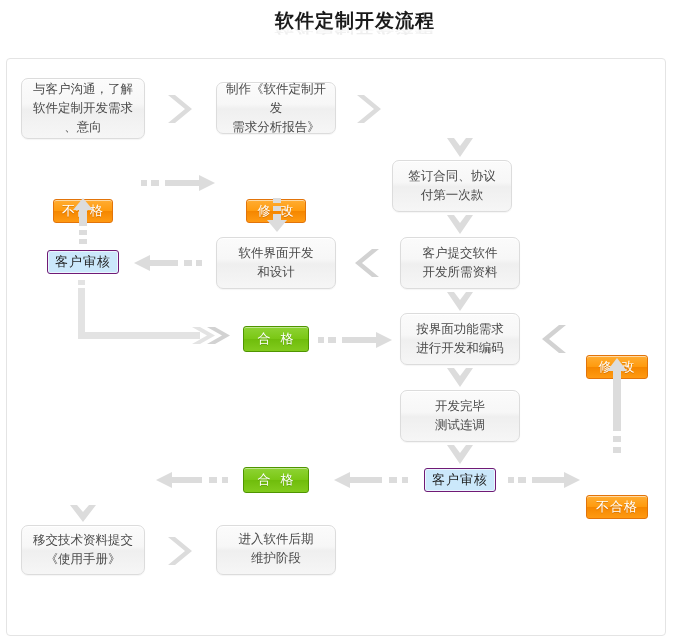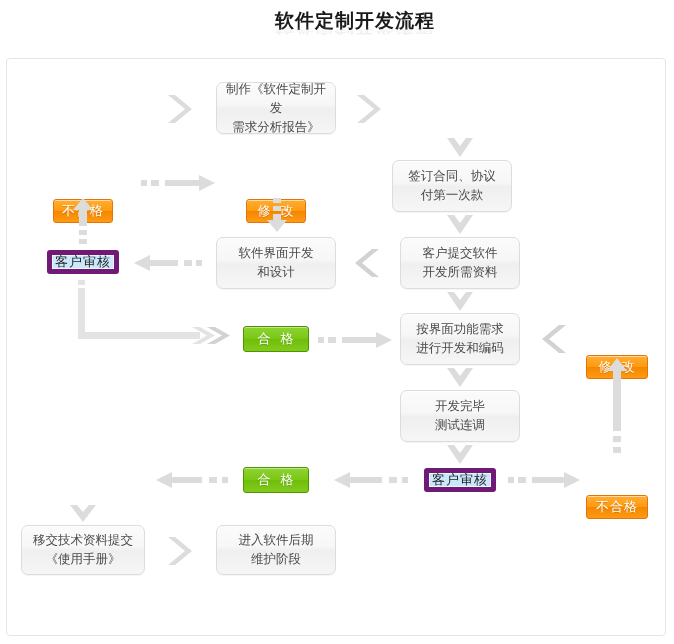--- a/index.html
+++ b/index.html
@@ -106,21 +106,21 @@
   }
   .badge.green {
     background: linear-gradient(to bottom, #8ed334 0%, #7ac714 50%, #70bd0c 52%, #82cb1d 100%);
     border: 1px solid #4f9500;
     color: #ffffff;
     box-shadow: inset 0 1px 0 rgba(255,255,255,.45);
     text-shadow: 0 1px 0 rgba(60,100,0,.35);
   }
   .badge.blue {
     background: #cbe8fb;
-    border: 5px solid #701a75;
+    border: 1px solid #701a75;
     color: #1f1f1f;
     box-shadow: inset 0 0 0 1px #eaf6fe;
   }
 
   
   .conn {
     position: absolute;
   }
   .conn svg { display: block; overflow: visible; }
   .g-light { fill: #dcdcdc; }
@@ -132,20 +132,23 @@
 
 <div id="title-area">
   <div id="page-title">软件定制开发流程</div>
   <div id="page-title-reflection">软件定制开发流程</div>
 </div>
 
 <div id="chart-frame"></div>
 
 <div id="canvas">
 
+  <div class="node" style="left:21px; top:78px; width:124px; height:61px;">与客户沟通，了解
+软件定制开发需求
+、意向</div>
 
   <div class="node" style="left:216px; top:82px; width:120px; height:52px;">制作《软件定制开发
 需求分析报告》</div>
 
 
   <div class="node" style="left:392px; top:160px; width:120px; height:52px;">签订合同、协议
 付第一次款</div>
 
   <div class="node" style="left:216px; top:237px; width:120px; height:52px;">软件界面开发
 和设计</div>
@@ -156,21 +159,21 @@
   <div class="node" style="left:400px; top:390px; width:120px; height:52px;">开发完毕
 测试连调</div>
 
   <div class="node" style="left:400px; top:313px; width:120px; height:52px;">按界面功能需求
 进行开发和编码</div>
 
 
   <div class="node" style="left:21px; top:525px; width:124px; height:50px;">移交技术资料提交
 《使用手册》</div>
 
-  <div class="node" style="left:216px; top:525px; width:120px; height:50px;">进入软件后期
+  <div class="node" style="left:216px; top:525px; width:120px; height:50px;font-family:Liberation Mono, monospace;">进入软件后期
 维护阶段</div>
 
   <div class="badge orange" style="left:53px; top:171px; width:60px; height:24px;">不合格</div>
 
   <div class="badge orange" style="left:246px; top:171px; width:60px; height:24px;">修  改</div>
 
   <div class="badge blue" style="left:47px; top:250px; width:72px; height:24px;">客户审核</div>
 
   <div class="badge green" style="left:243px; top:326px; width:66px; height:26px;">合  格</div>
 

